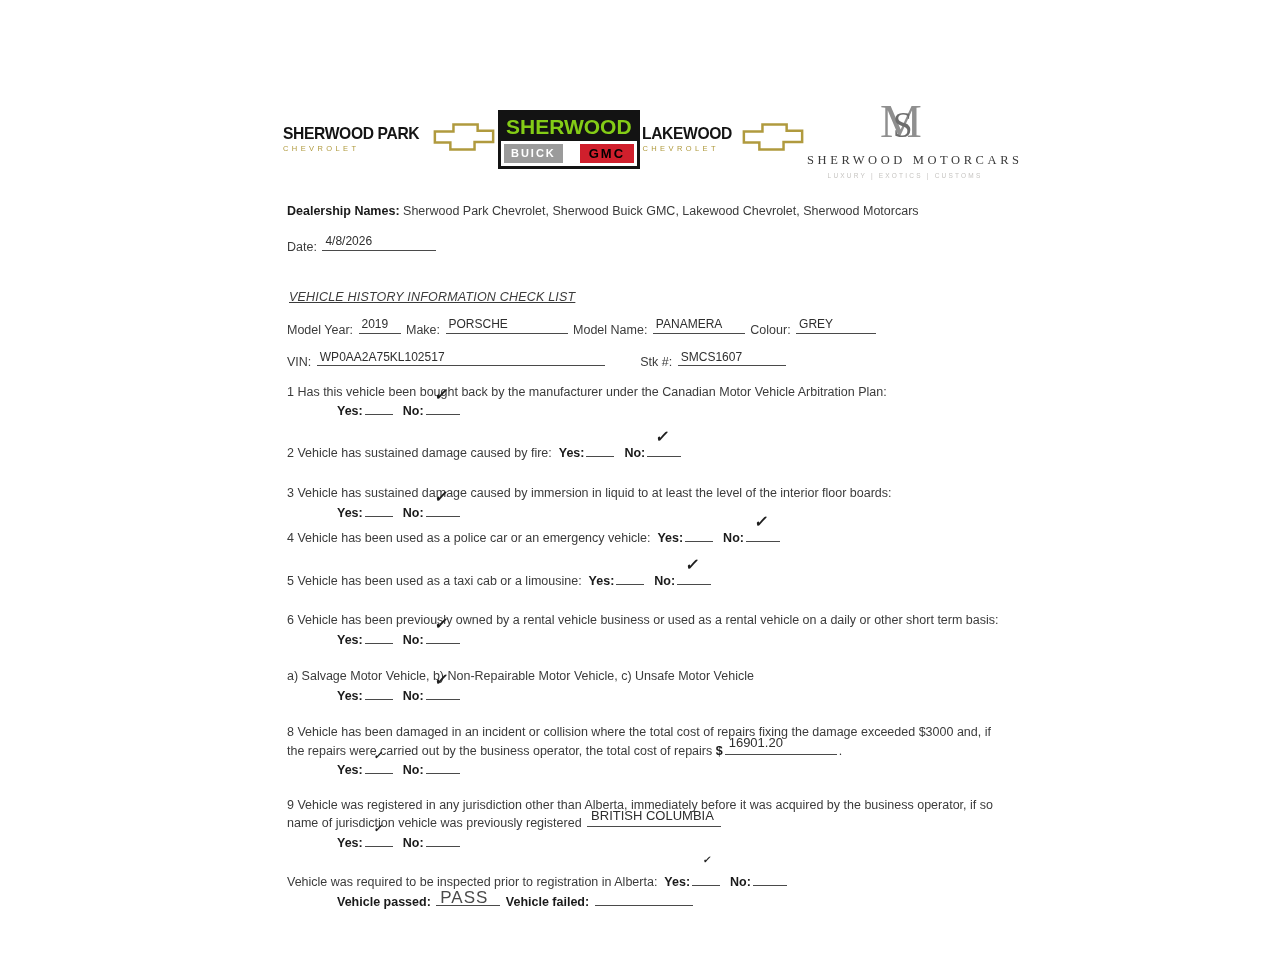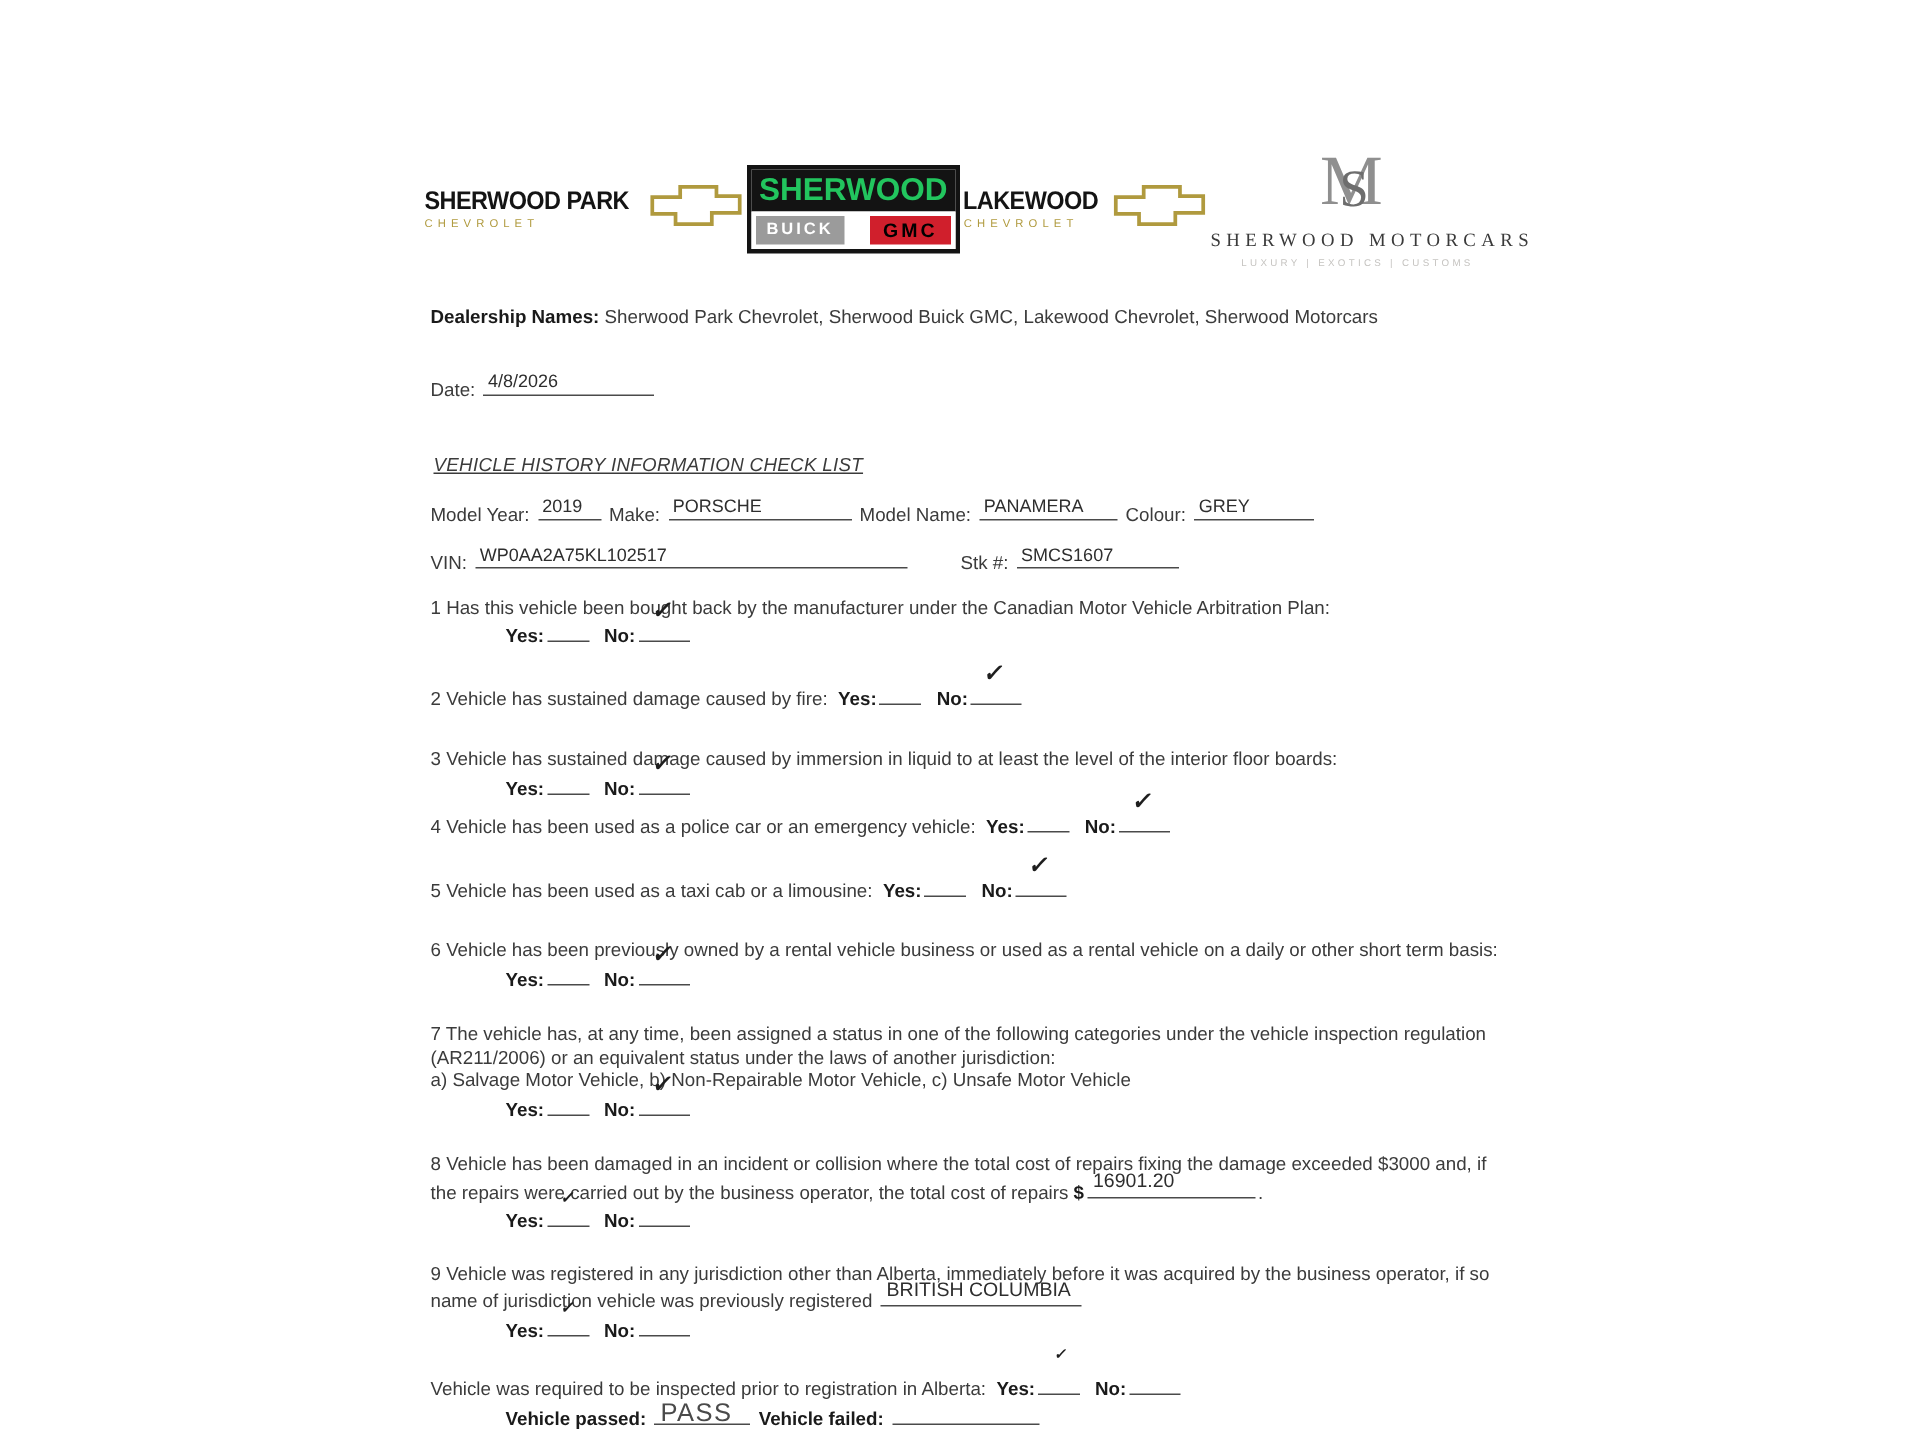--- a/index.html
+++ b/index.html
@@ -23,21 +23,21 @@
     font-weight: 800; font-size: 17px; letter-spacing: -0.4px; color: #141414;
     transform: scaleX(0.92); transform-origin: left; white-space: nowrap; line-height: 18px;
   }
   .chev-sub {
     color: #b09a3e; font-size: 7.5px; letter-spacing: 3.4px; margin-top: 1px; white-space: nowrap;
   }
   .bowtie { margin-left: 2px; }
 
   .sbg { border: 3px solid #131313; background: #fff; width: 142px; flex-shrink: 0; }
   .sbg-name {
-    background: #131313; color: #22c55e; text-align: center; font-weight: 800;
+    background: #131313; color: #84cc16; text-align: center; font-weight: 800;
     font-size: 21px; letter-spacing: 0px; line-height: 25px; padding: 1px 2px 2px;
     transform-origin: center; white-space: nowrap;
   }
   .sbg-row { display: flex; gap: 17px; padding: 3px; background: #fff; }
   .sbg-buick {
     background: #9b9b9b; color: #fff; font-weight: bold; font-size: 11px;
     flex: 1.1; text-align: center; padding: 3px 0; letter-spacing: 2px;
   }
   .sbg-gmc {
     background: #d01f2c; color: #000000; font-weight: 800; font-size: 13px;
@@ -83,21 +83,21 @@
   .w-amount { width: 112px; } .w-juris { width: 134px; }
   .w-pass { width: 64px; } .w-fail { width: 98px; }
   .gap-stk { margin-left: 30px; }
 
   .title {
     font-style: italic; text-decoration: underline; letter-spacing: 0.2px;
     color: #3b3b3b; margin-left: 2px;
   }
   .compliance { font-weight: bold; color: #1a1a1a; }
 
-  .mt-date { margin-top: 30px; }
+  .mt-date { margin-top: 17px; }
   .mt-title { margin-top: 35px; }
   .mt-comp { margin-top: 15px; }
   .mt-veh { margin-top: 14px; }
   .mt-vin { margin-top: 14px; }
 
   .q { margin-top: 0; }
   .q1 { margin-top: 14px; } .q2 { margin-top: 23px; } .q3 { margin-top: 25px; }
   .q4 { margin-top: 7px; }  .q5 { margin-top: 24px; } .q6 { margin-top: 24px; }
   .q7 { margin-top: 21px; } .q8 { margin-top: 21px; } .q9 { margin-top: 19px; }
   .qf { margin-top: 21px; } .qp { margin-top: 7px; }
@@ -252,21 +252,20 @@
     </div>
 
     <div class="q q6">
       <div>6 Vehicle has been previously owned by a rental vehicle business or used as a rental vehicle on a daily or other short term basis:</div>
       <div class="yn">
         <span class="b">Yes:</span><span class="fill w-yes"></span><span class="b">No:</span><span class="fill w-no"><span class="check">✓</span></span>
       </div>
     </div>
 
     <div class="q q7">
-      <div>7 The vehicle has, at any time, been assigned a status in one of the following categories under the vehicle inspection regulation (AR211/2006) or an equivalent status under the laws of another jurisdiction:</div>
       <div>a) Salvage Motor Vehicle, b) Non-Repairable Motor Vehicle, c) Unsafe Motor Vehicle</div>
       <div class="yn">
         <span class="b">Yes:</span><span class="fill w-yes"></span><span class="b">No:</span><span class="fill w-no"><span class="check">✓</span></span>
       </div>
     </div>
 
     <div class="q q8">
       <div>
         <span>8 Vehicle has been damaged in an incident or collision where the total cost of repairs fixing the damage exceeded $3000 and, if the repairs were carried out by the business operator, the total cost of repairs</span>
         <span class="b">$</span><span class="fill w-amount"><span class="fv-sm">16901.20</span></span><span>.</span>

